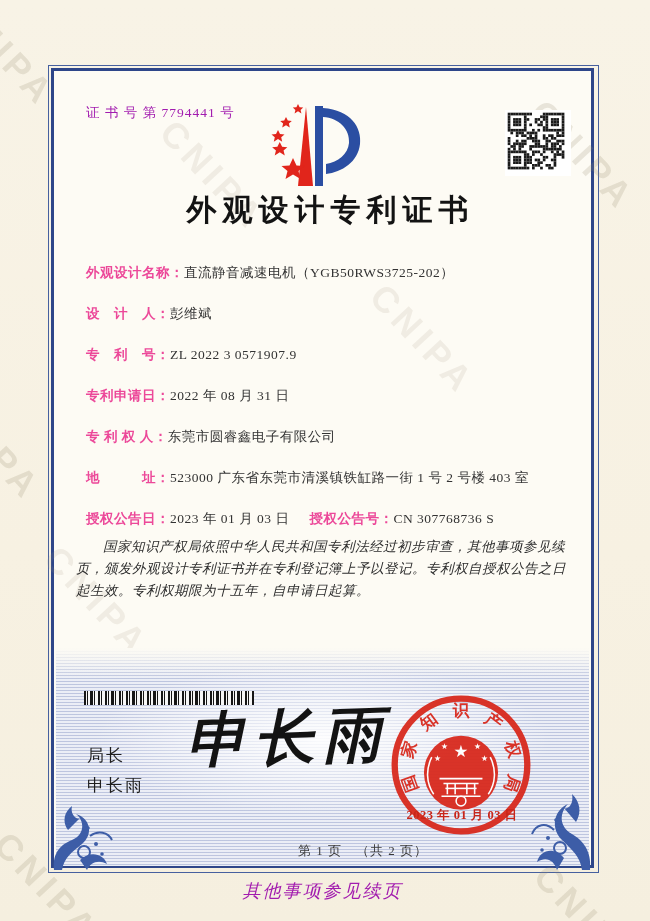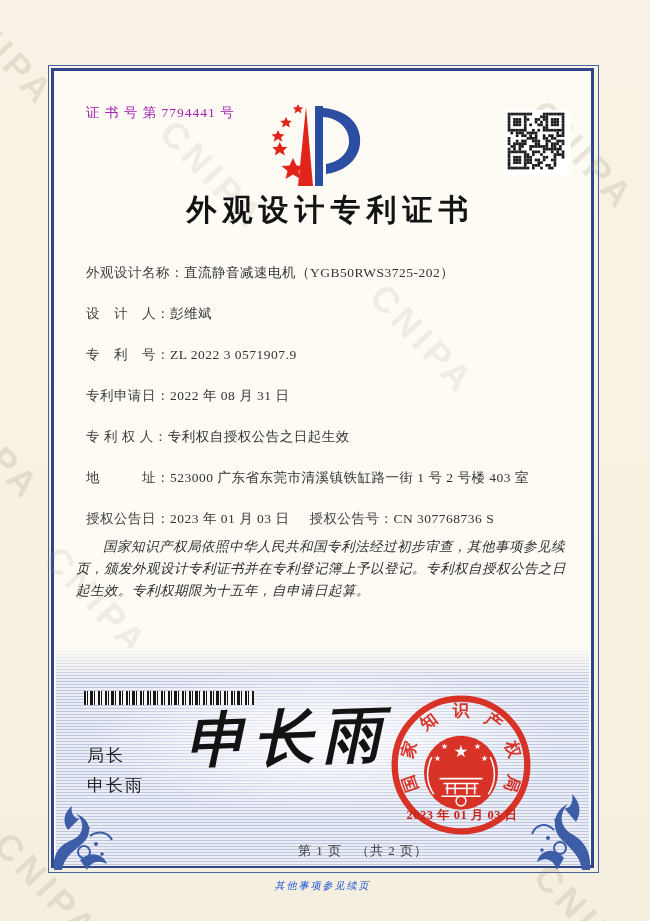--- a/index.html
+++ b/index.html
@@ -20,41 +20,41 @@
         background-image:
           linear-gradient(180deg,rgba(253,251,244,1) 0%,rgba(253,251,244,0) 14%),
           radial-gradient(ellipse 55% 45% at 50% 42%,rgba(255,255,255,.92),rgba(255,255,255,0) 78%),
           repeating-linear-gradient(180deg,rgba(124,139,190,.40) 0px,rgba(124,139,190,.40) 1px,rgba(248,248,252,.15) 1px,rgba(248,248,252,.15) 3px);}
   .cert-no{left:86px;top:104px;font-size:13.5px;letter-spacing:1px;color:#a21caf;z-index:2;}
   .title{left:48px;top:190px;width:549px;text-align:center;font-size:30px;font-weight:bold;
          letter-spacing:6px;color:#131313;z-index:2;padding-left:8px;}
   .qr{left:505px;top:110px;width:66px;height:66px;background:#fff;z-index:2;}
   .logo{left:256px;top:102px;z-index:2;}
   .field-row{left:86px;width:500px;font-size:13.5px;color:#333;letter-spacing:.5px;z-index:2;white-space:nowrap;}
-  .field-row .flabel{color:#404040;}
+  .field-row .flabel{color:#ec4899;font-weight:bold;}
   .grant-pair{margin-left:20px;}
   .body-text{left:76px;top:536px;width:502px;font-size:13.5px;line-height:22px;color:#2d2d2d;
              font-style:italic;z-index:2;}
   .body-text p{margin:0;text-indent:2em;letter-spacing:.5px;}
   .barcode{left:84px;top:691px;width:170px;height:14px;z-index:2;
            background:repeating-linear-gradient(90deg,#161616 0 2px,#f6f6f6 2px 3px,#161616 3px 4px,#f6f6f6 4px 6px,#161616 6px 9px,#f6f6f6 9px 10px,#161616 10px 11px,#f6f6f6 11px 14px,#161616 14px 16px,#f6f6f6 16px 17px,#161616 17px 18px,#f6f6f6 18px 21px);}
   .director{left:87px;z-index:3;font-family:"Liberation Sans","DejaVu Sans",sans-serif;
             font-size:17px;color:#1e1e1e;letter-spacing:2px;}
   .signature{left:186px;top:698px;z-index:3;font-size:60px;font-weight:bold;font-style:italic;
              letter-spacing:8px;color:#131313;transform:rotate(-2deg);white-space:nowrap;}
   .seal-svg{left:383px;top:687px;z-index:4;opacity:.94;}
   .seal-char{font-size:17px;font-weight:bold;fill:#d8281c;text-anchor:middle;
              font-family:"Liberation Serif","DejaVu Serif",serif;}
   .seal-date{left:396px;top:807px;width:132px;text-align:center;font-size:12.5px;font-weight:bold;
              color:#c8251a;letter-spacing:.5px;z-index:5;white-space:nowrap;}
   .ornament{z-index:3;}
   .page-info{left:48px;top:842px;width:630px;text-align:center;font-size:13px;color:#3a3a3a;
              letter-spacing:1px;z-index:2;}
-  .footer-note{left:48px;top:879px;width:549px;text-align:center;font-size:10px;font-style:italic;
-               color:#1d4ed8;letter-spacing:2px;z-index:2;}
+  .footer-note{left:48px;top:879px;width:549px;text-align:center;font-size:18px;font-style:italic;
+               color:#a21caf;letter-spacing:2px;z-index:2;}
 </style>
 </head>
 <body>
 
 <span class="wm" style="left:-28px;top:-12px;">CNIPA</span>
 <span class="wm inner" style="left:182px;top:112px;">CNIPA</span>
 <span class="wm" style="left:552px;top:92px;">CNIPA</span>
 <span class="wm inner" style="left:392px;top:276px;">CNIPA</span>
 <span class="wm" style="left:-42px;top:382px;">CNIPA</span>
 <span class="wm inner" style="left:66px;top:538px;">CNIPA</span>
@@ -335,21 +335,21 @@
 <div class="abs field-row" style="top:305px">
   <span class="flabel">设　计　人：</span><span class="fvalue">彭维斌</span>
 </div>
 <div class="abs field-row" style="top:346px">
   <span class="flabel">专　利　号：</span><span class="fvalue">ZL 2022 3 0571907.9</span>
 </div>
 <div class="abs field-row" style="top:387px">
   <span class="flabel">专利申请日：</span><span class="fvalue">2022 年 08 月 31 日</span>
 </div>
 <div class="abs field-row" style="top:428px">
-  <span class="flabel">专 利 权 人：</span><span class="fvalue">专利权自授权公告之日起生效</span>
+  <span class="flabel">专 利 权 人：</span><span class="fvalue">东莞市圆睿鑫电子有限公司</span>
 </div>
 <div class="abs field-row" style="top:469px">
   <span class="flabel">地　　　址：</span><span class="fvalue">523000 广东省东莞市清溪镇铁缸路一街 1 号 2 号楼 403 室</span>
 </div>
 <div class="abs field-row" style="top:510px">
   <span class="flabel">授权公告日：</span><span class="fvalue">2023 年 01 月 03 日</span><span class="grant-pair"><span class="flabel">授权公告号：</span><span class="fvalue">CN 307768736 S</span></span>
 </div>
 
 <div class="abs body-text">
   <p>国家知识产权局依照中华人民共和国专利法经过初步审查，其他事项参见续页，颁发外观设计专利证书并在专利登记簿上予以登记。专利权自授权公告之日起生效。专利权期限为十五年，自申请日起算。</p>

